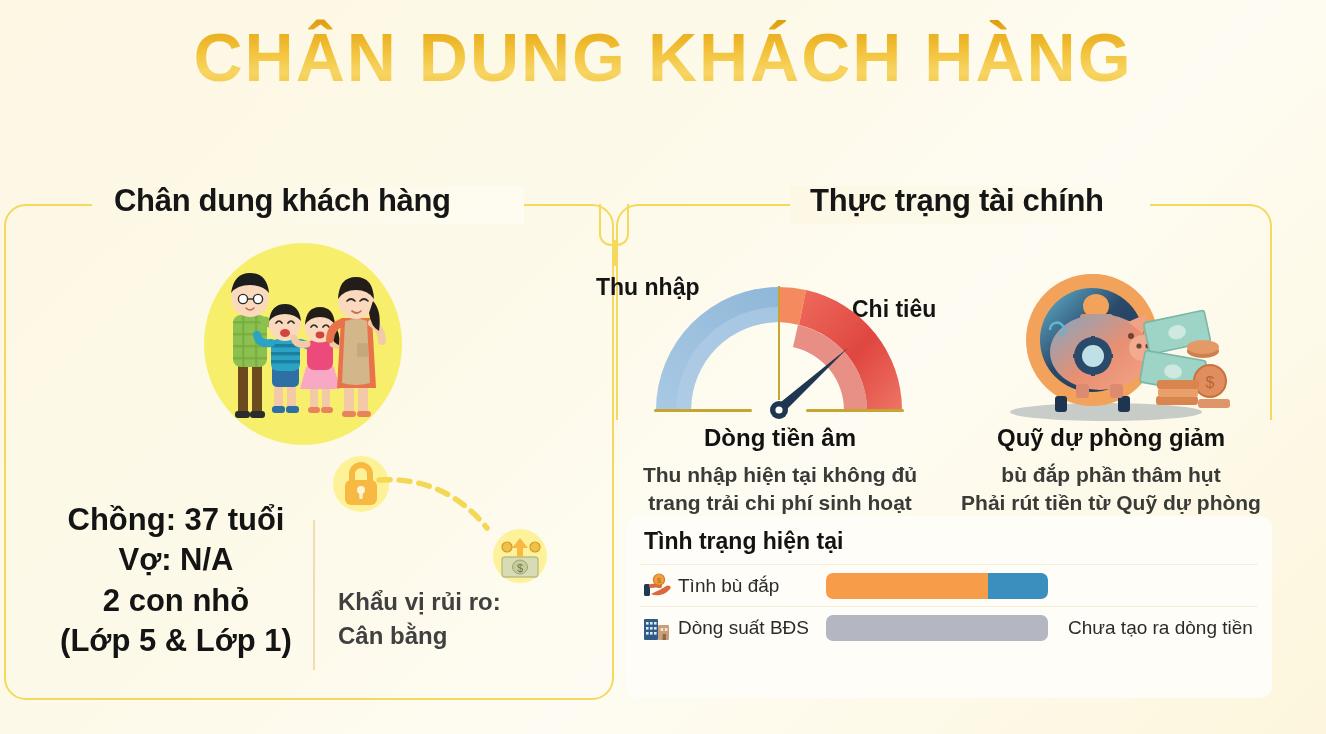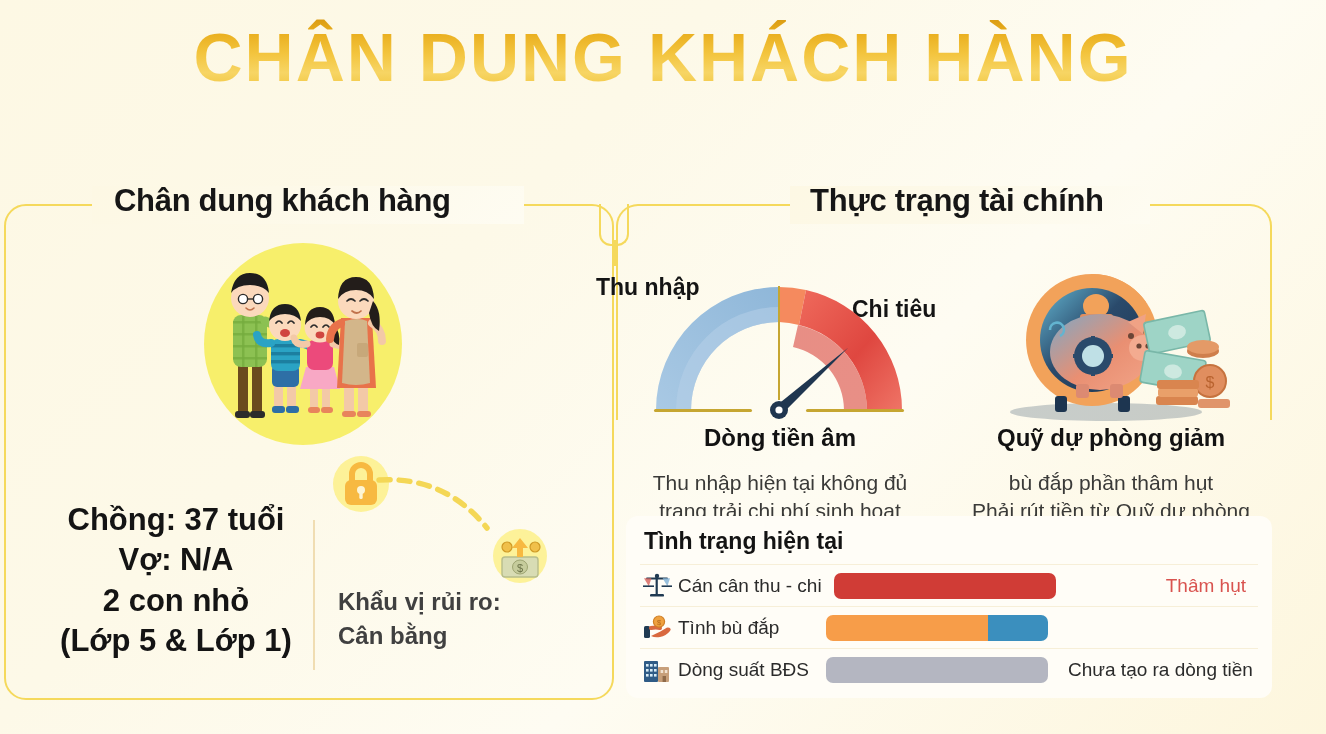--- a/index.html
+++ b/index.html
@@ -199,24 +199,24 @@
 
   .caption-title {
     font-size: 24px;
     font-weight: 700;
     color: #121212;
     line-height: 1.2;
     white-space: nowrap;
   }
   .caption-sub {
     font-size: 21px;
-    font-weight: 400;
+    font-weight: 700;
     color: #3a3a38;
     line-height: 1.36;
-    margin-top: 16px;
+    margin-top: 8px;
   }
   .caption-sub div { white-space: nowrap; }
 
   
   #status-card {
     position: absolute;
     left: 626px;
     top: 516px;
     width: 646px;
     height: 182px;
@@ -542,41 +542,20 @@
   <div class="caption-title">Quỹ dự phòng giảm</div>
   <div class="caption-sub">
     <div>bù đắp phần thâm hụt</div>
     <div>Phải rút tiền từ Quỹ dự phòng</div>
   </div>
 </div>
 
 <div id="status-card">
   <div id="status-heading">Tình trạng hiện tại</div>
   <div id="status-table">
-      <div class="status-row">
-        <div class="row-icon">
-          <svg viewBox="0 0 30 28" width="30" height="28">
-      <rect x="13.6" y="5" width="2.2" height="17" fill="#203a52"></rect>
-      <rect x="8" y="22" width="14" height="2.6" rx="1.2" fill="#203a52"></rect>
-      <rect x="4" y="5.4" width="22" height="2" rx="1" fill="#203a52"></rect>
-      <circle cx="15" cy="4" r="2.2" fill="#203a52"></circle>
-      <path d="M2 6.2 L9.4 6.2 L6.8 14.2 Z" fill="#d96a63" opacity=".85"></path>
-      <path d="M20.6 6.2 L28 6.2 L25.4 14.2 Z" fill="#8db8d8" opacity=".9"></path>
-      <path d="M1 14.2 h11" stroke="#203a52" stroke-width="1.6"></path>
-      <path d="M19.6 14.2 h11" stroke="#203a52" stroke-width="1.6"></path>
-    </svg>
-        </div>
-        <div class="row-label">Cán cân thu - chi</div>
-        <div class="row-bar-cell">
-          <div class="bar" style="width: 222px; margin-left: 8px;">
-            <div class="bar-seg" style="width: 100%; background: rgb(208, 60, 54);"></div>
-          </div>
-        </div>
-        <div class="row-status danger">Thâm hụt</div>
-      </div>
       <div class="status-row">
         <div class="row-icon">
           <svg viewBox="0 0 30 28" width="30" height="28">
       <rect x="2" y="12" width="6" height="12" rx="1.6" fill="#203a52"></rect>
       <path d="M9 22 q4 2 9 1 q6 -1 10 -6 q1.6 -2 -0.6 -3.2 q-2 -1 -4 0.6 l-5 3" fill="#d9693f"></path>
       <path d="M9 14 q5 -1 9 0" stroke="#d9693f" stroke-width="4" fill="none" stroke-linecap="round"></path>
       <circle cx="17" cy="7.6" r="5.6" fill="#efa13f" stroke="#d07f24" stroke-width="1.2"></circle>
       <text x="17" y="11" font-size="7.4" text-anchor="middle" fill="#b46718" font-family="'Liberation Sans',sans-serif">$</text>
     </svg>
         </div>

